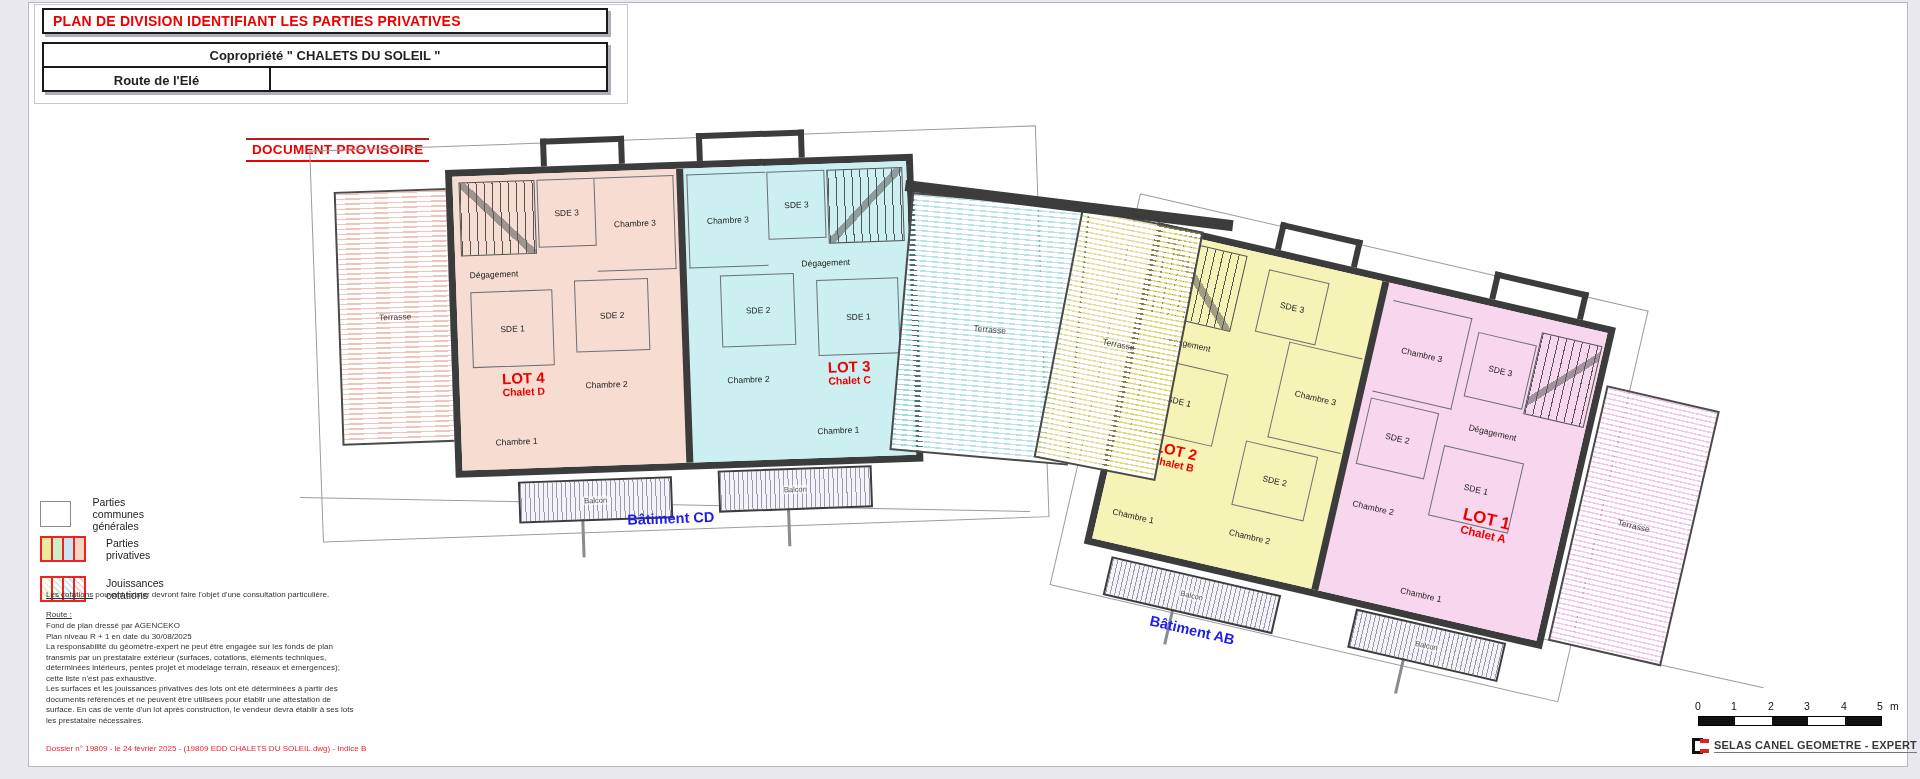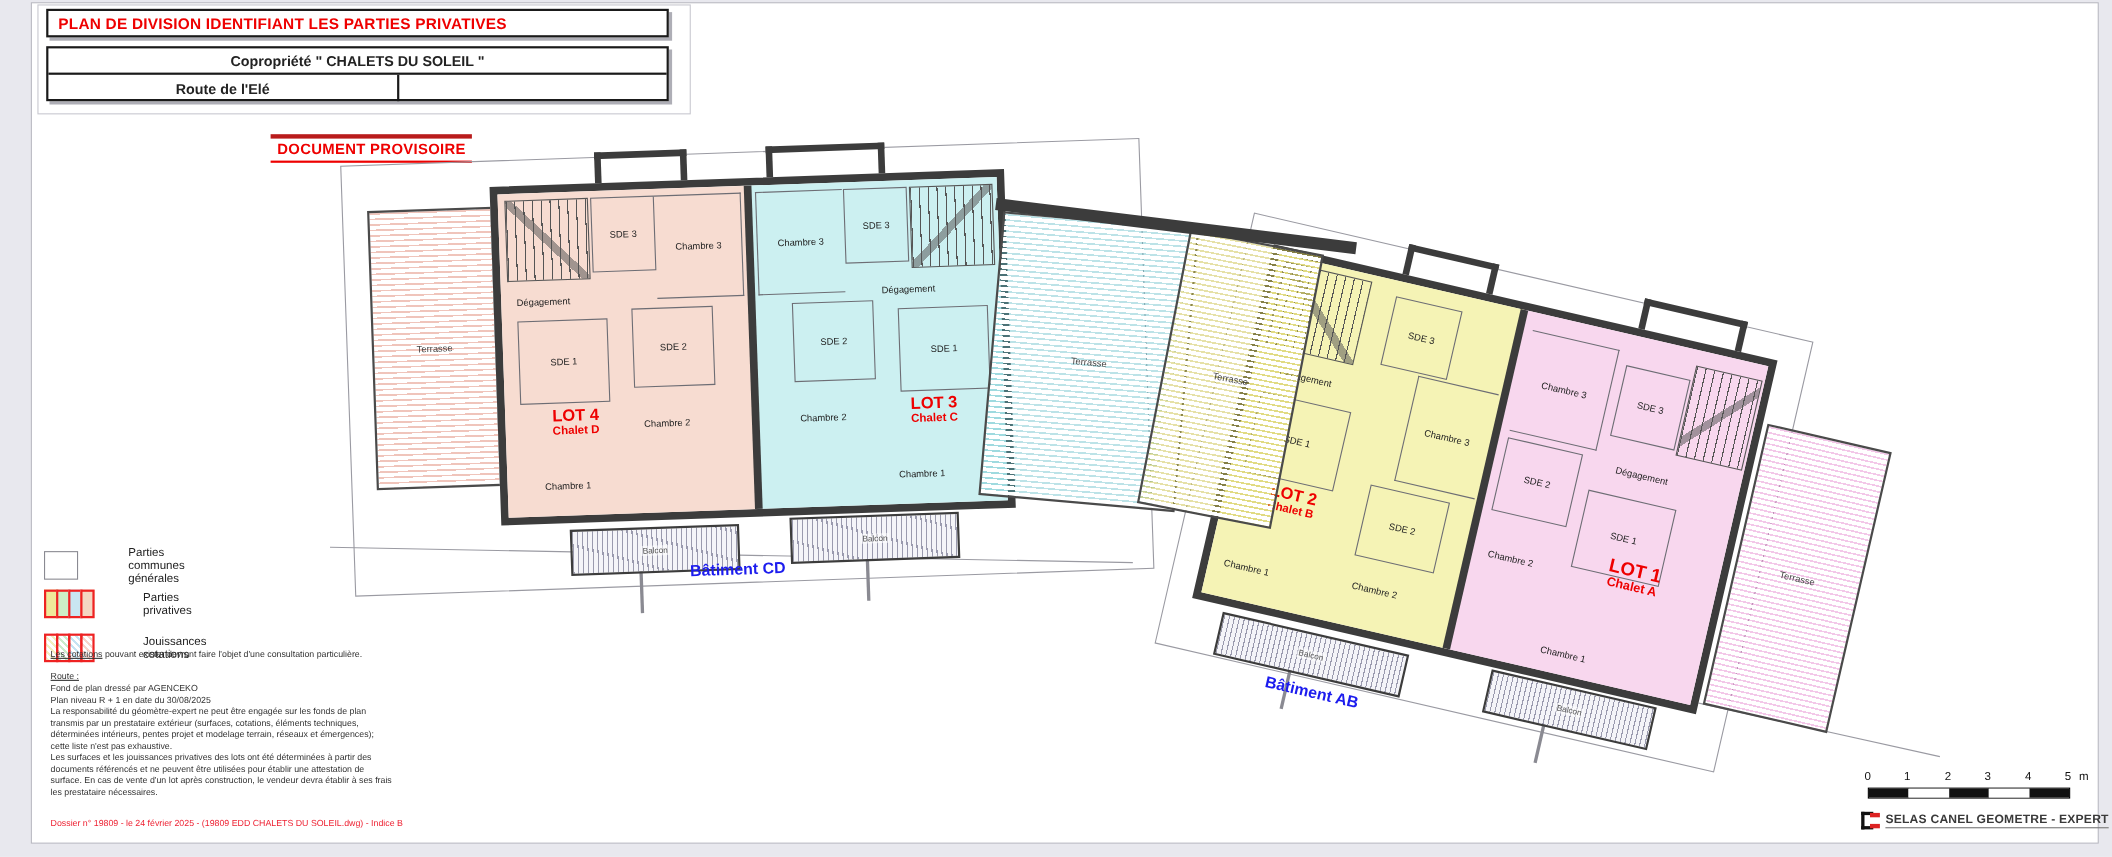--- a/index.html
+++ b/index.html
@@ -12,24 +12,24 @@
   .sheet{position:absolute;left:28px;top:2px;width:1878px;height:763px;background:#fff;border:1px solid #b7b7c0;}
 
   
   .tb-outer{position:absolute;left:34px;top:4px;width:592px;height:98px;border:1px solid #c8c8d0;background:#fff;}
   .tb-box{position:absolute;background:#fff;border:2px solid #1a1a1a;box-shadow:3px 3px 0 #aeaeb6;}
   .tb1{left:42px;top:8px;width:566px;height:26px;display:flex;align-items:center;padding-left:9px;box-sizing:border-box;}
   .tb1 span{color:#ee0000;font-weight:bold;font-size:14px;letter-spacing:.2px;}
   .tb2{left:42px;top:42px;width:566px;height:50px;box-sizing:border-box;}
   .tb2 .r1{height:24px;border-bottom:2px solid #1a1a1a;display:flex;align-items:center;justify-content:center;font-weight:bold;font-size:13px;box-sizing:border-box;}
   .tb2 .r2{height:24px;display:flex;}
-  .tb2 .c1{width:319px;border-right:2px solid #1a1a1a;display:flex;align-items:center;justify-content:center;font-weight:bold;font-size:13px;box-sizing:border-box;}
+  .tb2 .c1{width:227px;border-right:2px solid #1a1a1a;display:flex;align-items:center;justify-content:center;font-weight:bold;font-size:13px;box-sizing:border-box;}
   .tb2 .c2{flex:1;display:flex;align-items:center;justify-content:center;font-weight:bold;font-size:13px;}
 
-  .stamp{position:absolute;left:246px;top:122px;padding:2px 6px 3px 6px;border-top:4px solid #b91c1c;border-bottom:2px solid #ee0000;color:#ee0000;font-weight:bold;font-size:13.5px;letter-spacing:.3px;}
+  .stamp{position:absolute;left:246px;top:138px;padding:2px 6px 3px 6px;border-top:2px solid #b91c1c;border-bottom:2px solid #ee0000;color:#ee0000;font-weight:bold;font-size:13.5px;letter-spacing:.3px;}
 
   
   .bgroup{position:absolute;transform-origin:0 0;}
   .building{position:absolute;background:#fff;border:7px solid #3c3c3c;z-index:2;}
   .eave{position:absolute;border:1px solid #9a9aa2;z-index:0;}
   .party-wall{position:absolute;top:0;bottom:0;width:7px;background:#3c3c3c;z-index:3;}
   .unit-bg{position:absolute;top:0;bottom:0;}
   .room{position:absolute;border:1.6px solid #6d6d74;display:flex;align-items:center;justify-content:center;z-index:4;}
   .rlabel{font-size:8.5px;color:#222;white-space:nowrap;}
   .freelabel{position:absolute;font-size:8.5px;color:#222;white-space:nowrap;z-index:4;}
@@ -55,21 +55,21 @@
   .balcon{position:absolute;border:2px solid #3c3c3c;display:flex;align-items:center;justify-content:center;z-index:2;
     background:repeating-linear-gradient(90deg,#9a9aae 0 1px, #f4f4f8 1px 4.5px);}
   .balcon .rlabel{font-size:7.5px;color:#555;background:rgba(255,255,255,.55);padding:0 2px;}
   .blabel{position:absolute;color:#1c1cee;font-weight:bold;font-size:14.5px;z-index:6;white-space:nowrap;}
   .boundary{position:absolute;background:#9a9aa2;height:1.3px;transform-origin:0 0;z-index:0;}
   .column{position:absolute;width:3px;background:#8a8a92;z-index:1;}
   .backwall{position:absolute;background:#3c3c3c;transform-origin:0 0;z-index:2;}
 
   
   .legend{position:absolute;left:40px;top:496px;z-index:5;}
-  .leg-row{position:absolute;display:flex;align-items:center;gap:24px;}
+  .leg-row{position:absolute;display:flex;align-items:center;}
   .leg-sw-common{width:54px;height:26px;border:1.5px solid #8a8a92;background:#fff;box-sizing:border-box;}
   .leg-multi{display:flex;}
   .leg-cell{width:13px;height:26px;border:2px solid #e22;box-sizing:border-box;margin-right:-2px;}
   .leg-label{margin-left:22px;font-size:10.5px;color:#222;}
   .j1{background:repeating-linear-gradient(45deg, rgba(230,222,130,.5) 0 2px, #fff 2px 4.5px);}
   .j2{background:repeating-linear-gradient(45deg, rgba(150,215,150,.5) 0 2px, #fff 2px 4.5px);}
   .j3{background:repeating-linear-gradient(45deg, rgba(140,200,230,.5) 0 2px, #fff 2px 4.5px);}
   .j4{background:repeating-linear-gradient(45deg, rgba(240,170,150,.5) 0 2px, #fff 2px 4.5px);}
 
   
@@ -292,21 +292,21 @@
   <div class="serv"><span class="underl">Les cotations</span><span> pouvant exister devront faire l'objet d'une consultation particulière.</span></div>
   <div class="nota-title">Route :</div>
   <div>Fond de plan dressé par AGENCEKO</div>
   <div>Plan niveau R + 1 en date du 30/08/2025</div>
   <div>La responsabilité du géomètre-expert ne peut être engagée sur les fonds de plan</div>
   <div>transmis par un prestataire extérieur (surfaces, cotations, éléments techniques,</div>
   <div>déterminées intérieurs, pentes projet et modelage terrain, réseaux et émergences);</div>
   <div>cette liste n'est pas exhaustive.</div>
   <div>Les surfaces et les jouissances privatives des lots ont été déterminées à partir des</div>
   <div>documents référencés et ne peuvent être utilisées pour établir une attestation de</div>
-  <div>surface. En cas de vente d'un lot après construction, le vendeur devra établir à ses frais</div>
+  <div>surface. En cas de vente d'un lot après construction, le vendeur devra établir à ses lots</div>
   <div>les prestataire nécessaires.</div>
 </div>
 <div class="dossier">Dossier n° 19809 - le 24 février 2025   - (19809 EDD CHALETS DU SOLEIL.dwg) - Indice B</div>
 
 <div class="scalebar">
   <div class="sb-ticks">
     <span style="left:-3px;">0</span>
     <span style="left:33px;">1</span>
     <span style="left:70px;">2</span>
     <span style="left:106px;">3</span>

